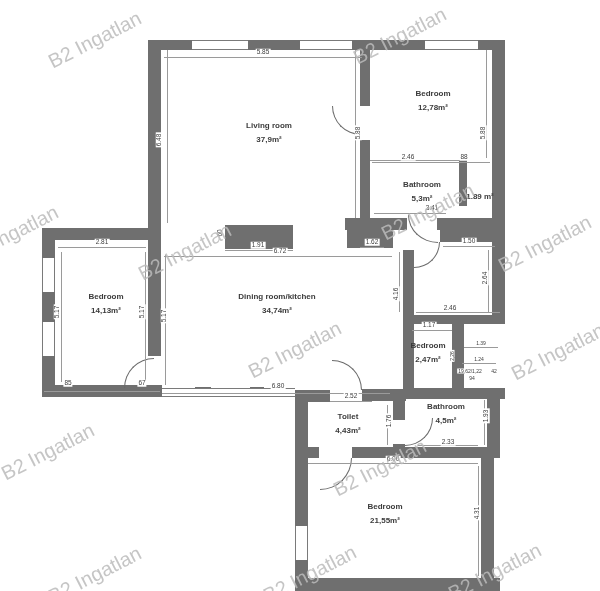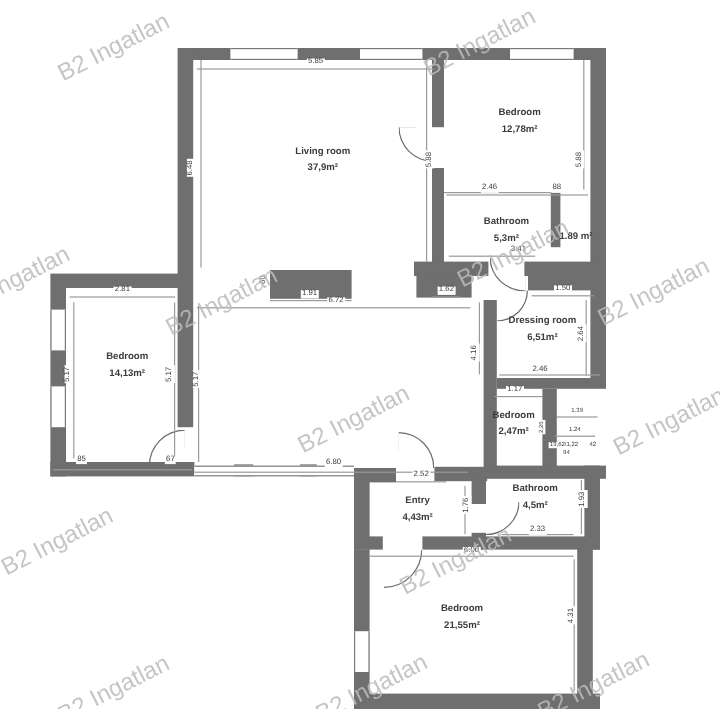--- a/index.html
+++ b/index.html
@@ -161,34 +161,34 @@
       <div>Bedroom</div>
       <div>12,78m²</div>
     </div>
     <div class="rlabel" style="left:422px;top:192px">
       <div>Bathroom</div>
       <div>5,3m²</div>
     </div>
     <div class="rlabel" style="left:480px;top:197px">
       <div>1.89 m²</div>
     </div>
-    <div class="rlabel" style="left:452px;top:274px">
-      <div>Dressing room</div>
-      <div>6,51m²</div>
-    </div>
     <div class="rlabel" style="left:106px;top:304px">
       <div>Bedroom</div>
       <div>14,13m²</div>
     </div>
+    <div class="rlabel" style="left:277px;top:304px">
+      <div>Dining room/kitchen</div>
+      <div>34,74m²</div>
+    </div>
     <div class="rlabel" style="left:428px;top:353px">
       <div>Bedroom</div>
       <div>2,47m²</div>
     </div>
     <div class="rlabel" style="left:348px;top:424px">
-      <div>Entry</div>
+      <div>Toilet</div>
       <div>4,43m²</div>
     </div>
     <div class="rlabel" style="left:446px;top:414px">
       <div>Bathroom</div>
       <div>4,5m²</div>
     </div>
     <div class="rlabel" style="left:385px;top:514px">
       <div>Bedroom</div>
       <div>21,55m²</div>
     </div>

